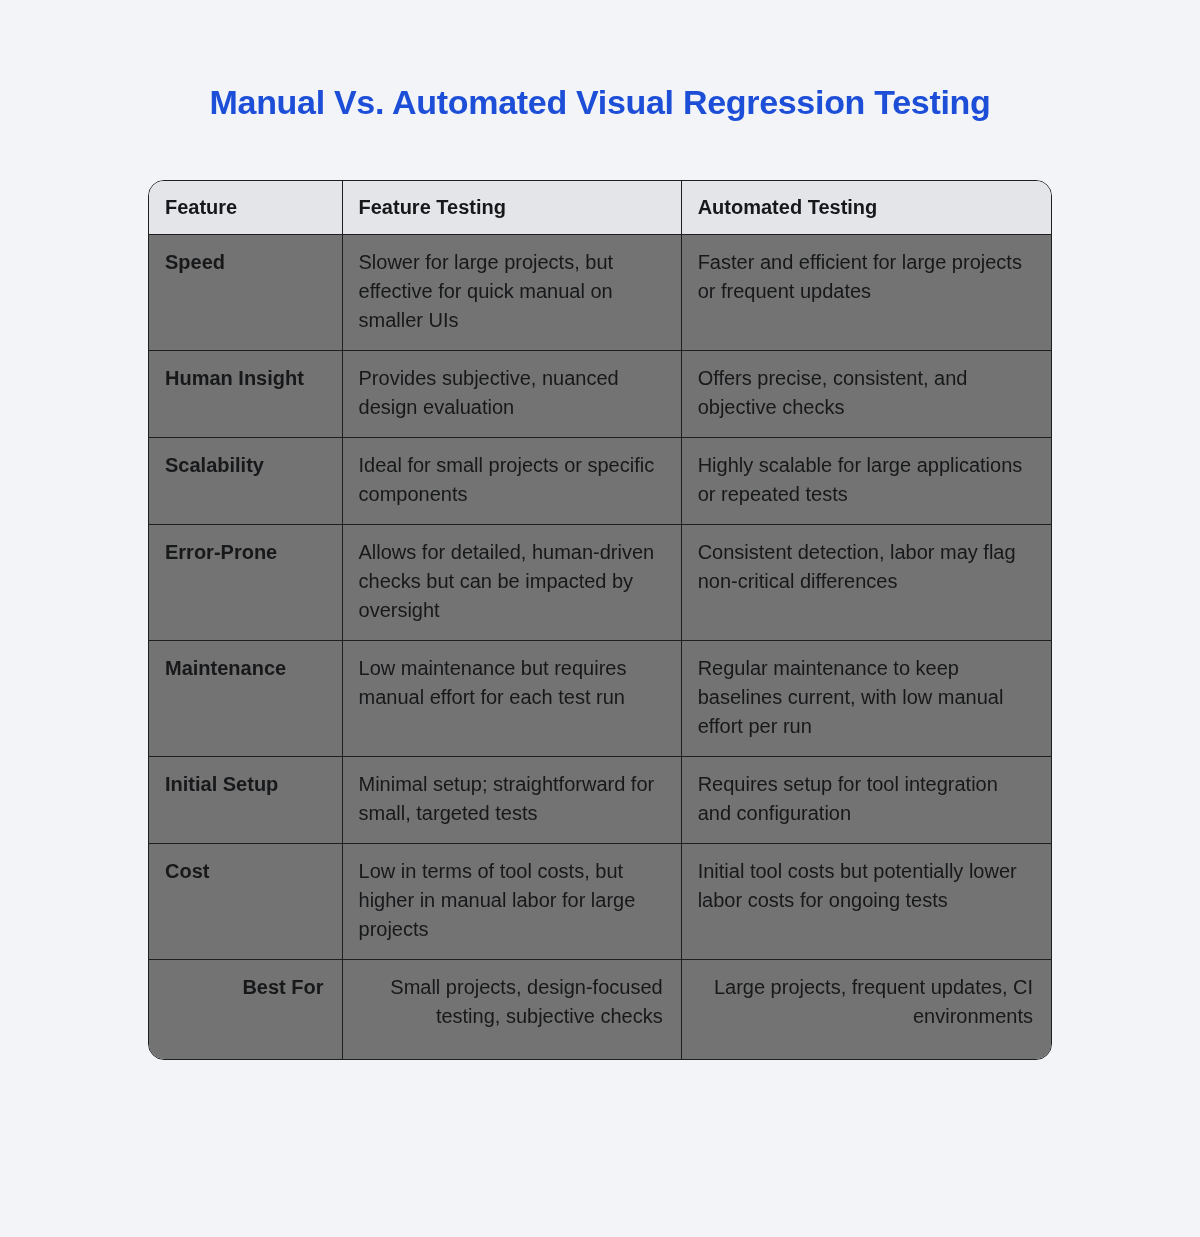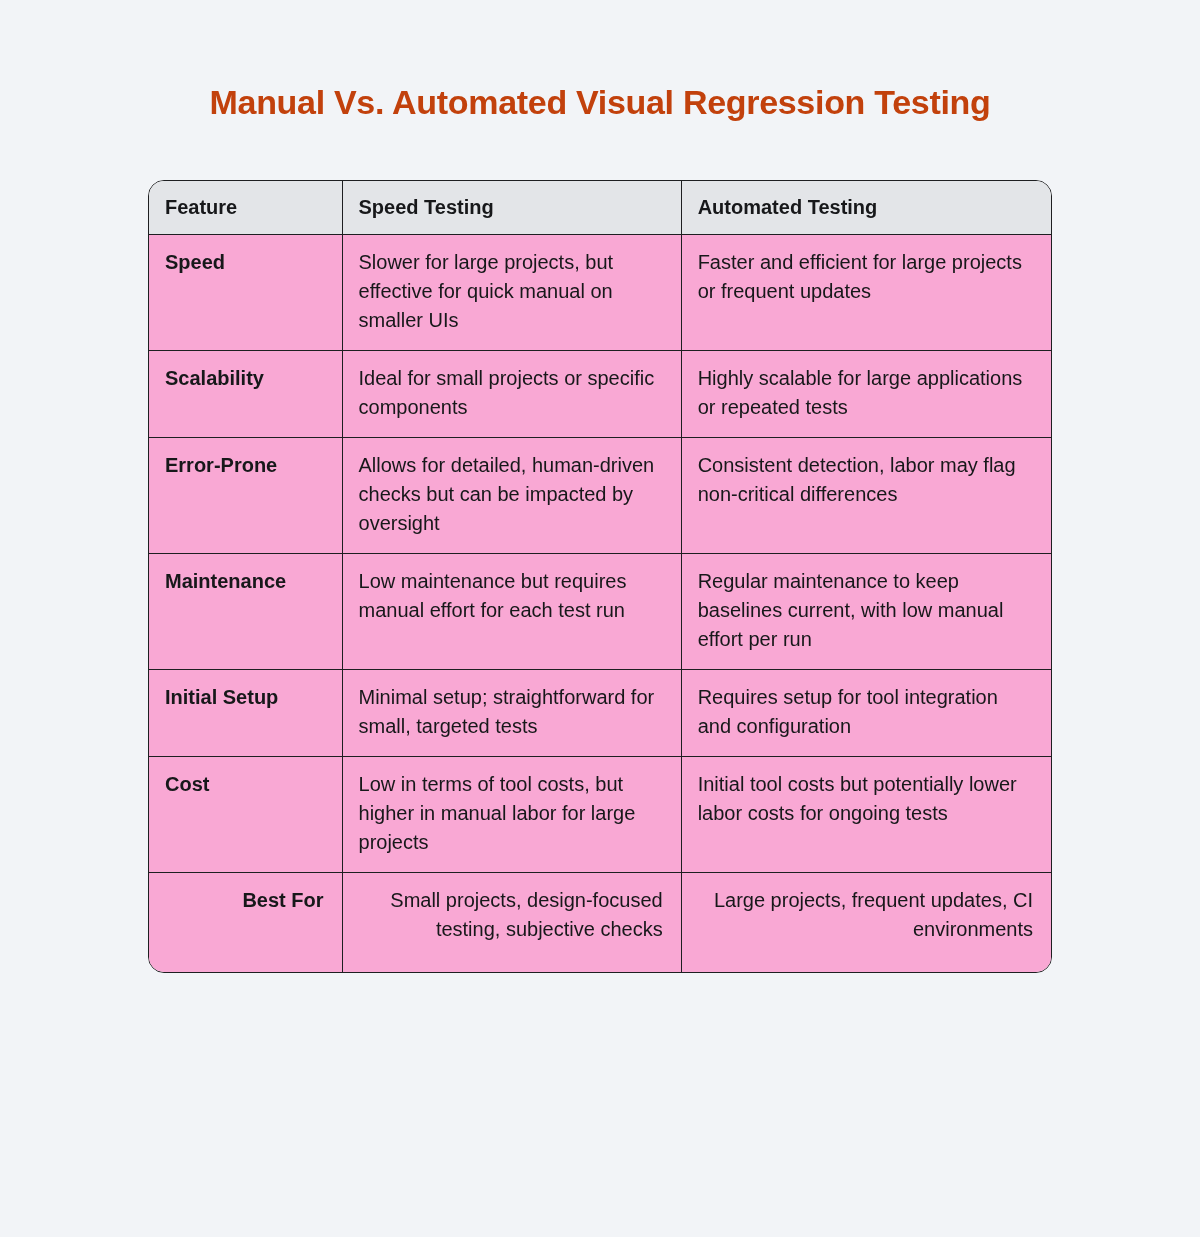--- a/index.html
+++ b/index.html
@@ -14,21 +14,21 @@
     color: #17181a;
     box-sizing: border-box;
   }
   .page-title {
     text-align: center;
     font-size: 34px;
     font-weight: 700;
     letter-spacing: -0.3px;
     margin: 0;
     padding-top: 83px;
-    color: #c2410c;
+    color: #1d4ed8;
   }
   .table-wrap {
     width: 902px;
     margin: 58px auto 16px auto;
     border: 1.5px solid #1e1f21;
     border-radius: 16px;
     overflow: hidden;
     background: #ffffff;
   }
   table.compare {
@@ -58,50 +58,55 @@
   table.compare thead th {
     background: #e3e5e8;
     font-weight: 700;
     padding-top: 12px;
     padding-bottom: 12px;
   }
   td.feature-cell {
     font-weight: 700;
   }
   tbody td {
-    background: #f9a8d4;
+    background: #737373;
   }
   tbody tr:last-child td {
     padding-bottom: 28px;
   }
 </style>
 </head>
 <body>
 
 <h1 class="page-title">Manual Vs. Automated Visual Regression Testing</h1>
 
 <div class="table-wrap">
   <table class="compare">
     <colgroup>
       <col class="c-feature">
       <col class="c-manual">
       <col class="c-automated">
     </colgroup>
     <thead>
       <tr>
         <th>Feature</th>
-        <th>Speed Testing</th>
+        <th>Feature Testing</th>
         <th>Automated Testing</th>
       </tr>
     </thead>
     <tbody>
       <tr>
         <td class="feature-cell">Speed</td>
         <td>Slower for large projects, but effective for quick manual on smaller UIs</td>
         <td>Faster and efficient for large projects or frequent updates</td>
+      </tr>
+      <tr>
+        <td class="feature-cell">Human Insight</td>
+        <td>Provides subjective, nuanced design evaluation</td>
+        <td>Offers precise, consistent, and objective checks</td>
       </tr>
       <tr>
         <td class="feature-cell">Scalability</td>
         <td>Ideal for small projects or specific components</td>
         <td>Highly scalable for large applications or repeated tests</td>
       </tr>
       <tr>
         <td class="feature-cell">Error-Prone</td>
         <td>Allows for detailed, human-driven checks but can be impacted by oversight</td>
         <td>Consistent detection, labor may flag non-critical differences</td>

